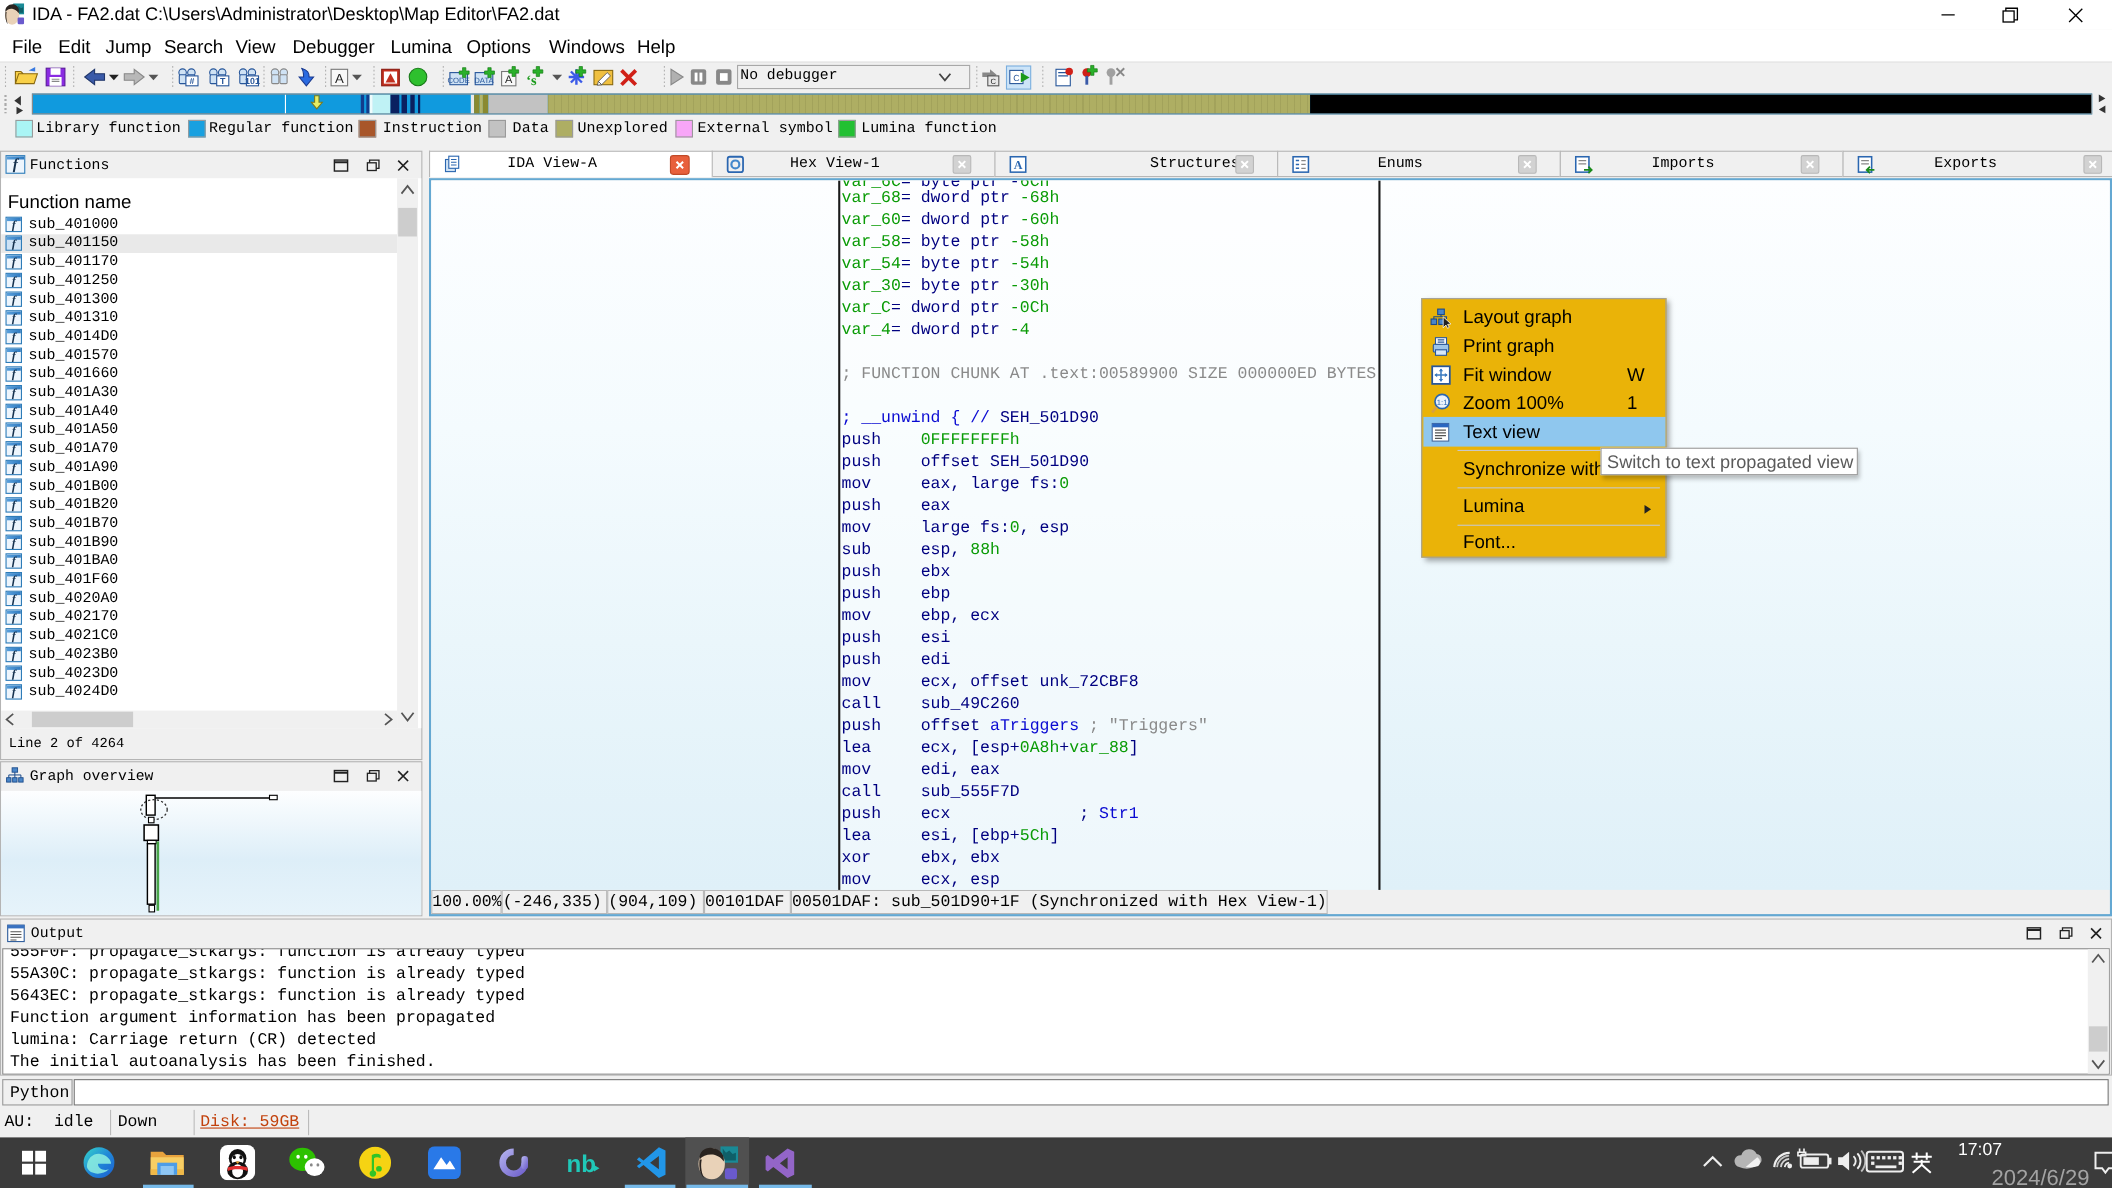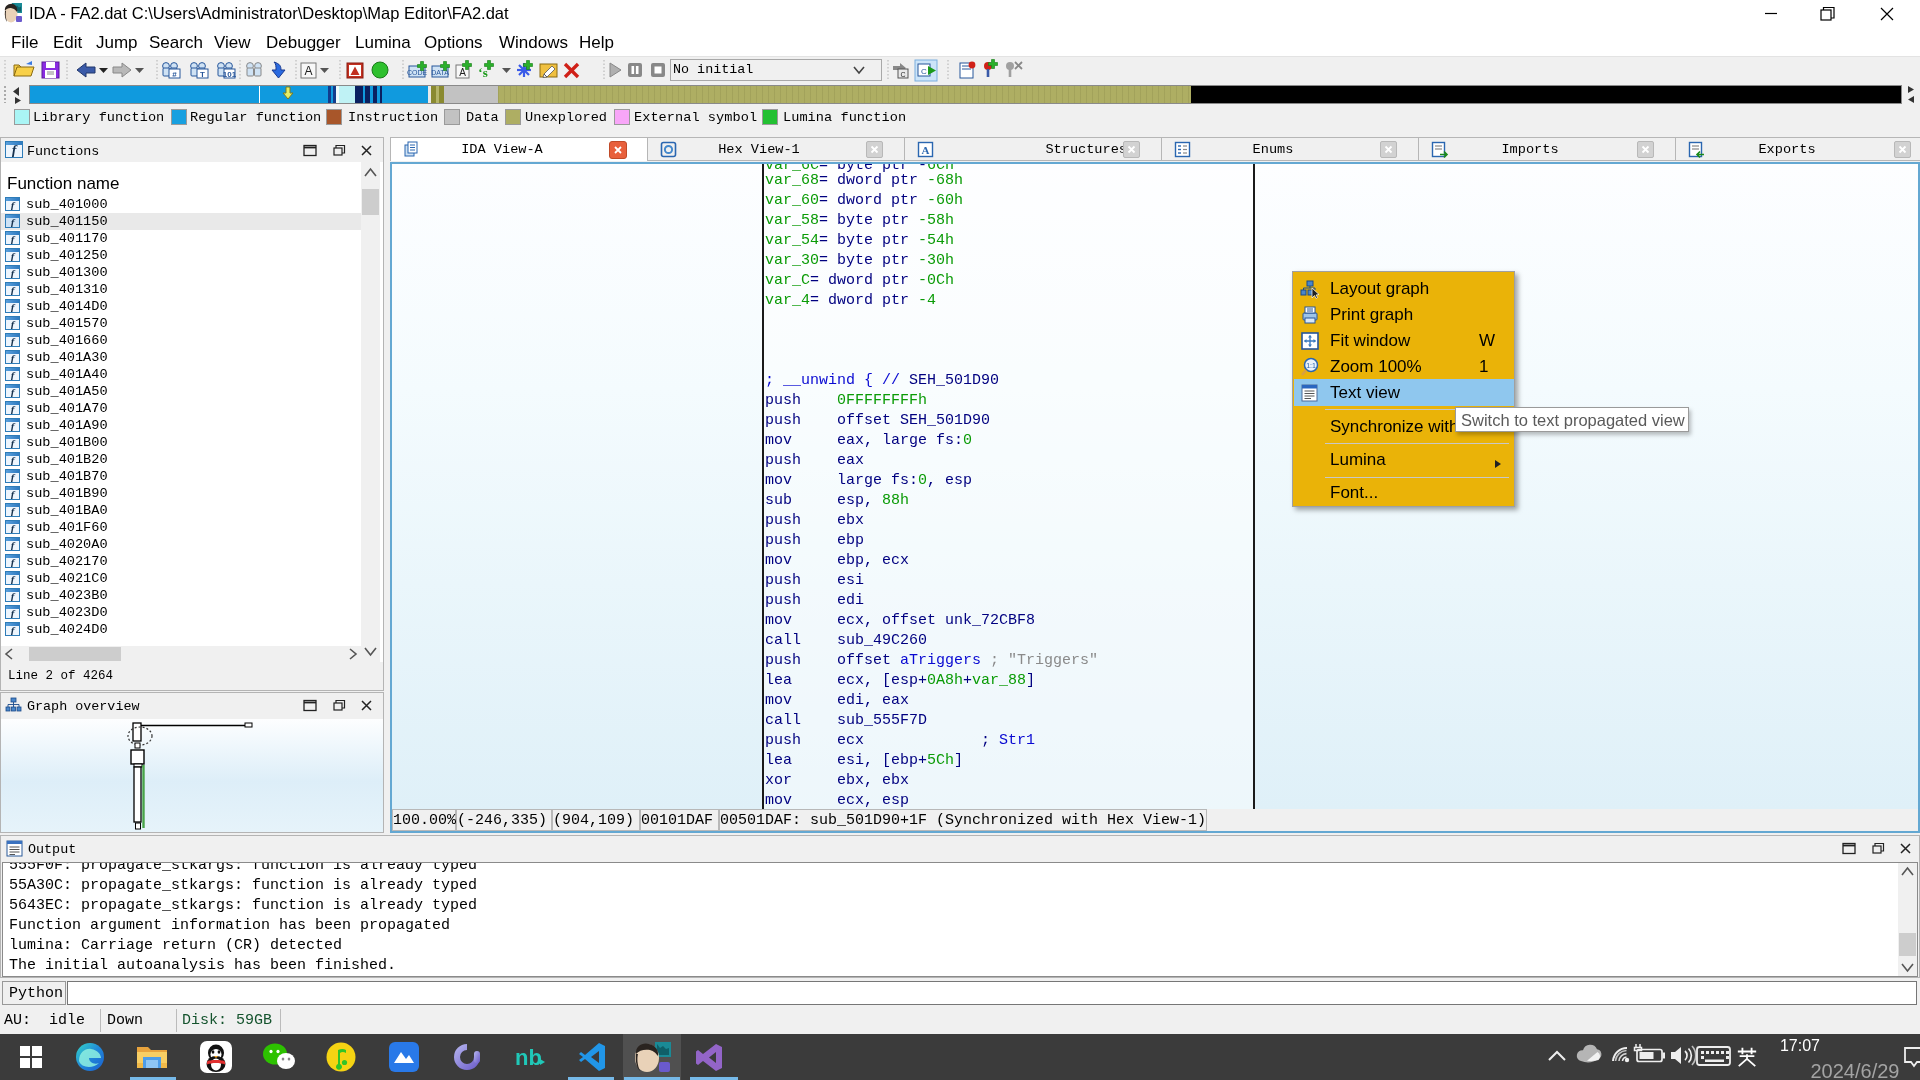--- a/index.html
+++ b/index.html
@@ -150,21 +150,21 @@
       <circle cx="972" cy="9" r="3.4" fill="#d02018"></circle>
       <circle cx="988" cy="10" r="4" fill="#d02018"></circle>
       <rect x="986.7" y="13" width="2.6" height="8" fill="#3a5aa8"></rect>
       <path d="M 996 8 h 3 v 3 h 3 v 3 h -3 v 3 h -3 v -3 h -3 v -3 h 3 Z" fill="#2ab02a" stroke="#117a11" stroke-width="0.6" transform="translate(-4.5,-4.5)"></path>
       <circle cx="1010" cy="10" r="4" fill="#a0a0a0"></circle>
       <rect x="1008.7" y="13" width="2.6" height="8" fill="#a0a0a0"></rect>
       <path d="M 1015 6 L 1022 13 M 1022 6 L 1015 13" stroke="#888" stroke-width="1.8"></path>
     </svg></div>
 
 <div class="abs" style="left:670px;top:59px;width:212px;height:22px;background:#f0f0f0;border:1px solid #a8a8a8;"></div>
-<div class="abs m8" style="left:673px;top:62px;color:#000;">No initial</div>
+<div class="abs m8" style="left:673px;top:62px;color:#000;">No debugger</div>
 <svg class="abs" style="left:852px;top:64px;width:16px;height:12px">
     <path d="M 2 3 L 7 9 L 12 3" fill="none" stroke="#444" stroke-width="1.6"></path>
   </svg>
 
 <div class="abs" style="left:0;top:84px;width:1920px;height:23px;background:#f0f0f0;"></div>
 <div class="abs" style="left:4px;top:86px;width:2px;height:17px;background-image:repeating-linear-gradient(180deg,#aaa 0 2px,transparent 2px 4px);"></div>
 <svg class="abs" style="left:8px;top:85px;width:18px;height:19px" viewBox="0 0 18 19">
   <path d="M 11 2 L 5 6.5 L 11 11 Z" fill="#333"></path>
   <path d="M 7 12 L 13 15.5 L 7 19 Z" fill="#333"></path>
 </svg>
@@ -471,20 +471,21 @@
     <div class="abs" style="left: 861px; top: 0px; width: 2px; height: 645px; background: rgb(26, 26, 26);"></div>
     <div class="abs" style="left: 372px; top: 0px; width: 489px; height: 645px; background: rgba(255, 255, 255, 0.45);"></div>
     <div class="abs" style="left: 373px; top: -8px; white-space: pre; font-family: &quot;Liberation Mono&quot;, monospace; font-size: 15px; line-height: 20px; height: 20px;"><span class="gn">var_6C</span><span class="nv">= byte ptr -</span><span class="gn">6Ch</span></div>
     <div class="abs" style="left: 373px; top: 7px; white-space: pre; font-family: &quot;Liberation Mono&quot;, monospace; font-size: 15px; line-height: 20px; height: 20px;"><span class="gn">var_68</span><span class="nv">= dword ptr </span><span class="gn">-68h</span></div>
     <div class="abs" style="left: 373px; top: 27px; white-space: pre; font-family: &quot;Liberation Mono&quot;, monospace; font-size: 15px; line-height: 20px; height: 20px;"><span class="gn">var_60</span><span class="nv">= dword ptr </span><span class="gn">-60h</span></div>
     <div class="abs" style="left: 373px; top: 47px; white-space: pre; font-family: &quot;Liberation Mono&quot;, monospace; font-size: 15px; line-height: 20px; height: 20px;"><span class="gn">var_58</span><span class="nv">= byte ptr </span><span class="gn">-58h</span></div>
     <div class="abs" style="left: 373px; top: 67px; white-space: pre; font-family: &quot;Liberation Mono&quot;, monospace; font-size: 15px; line-height: 20px; height: 20px;"><span class="gn">var_54</span><span class="nv">= byte ptr </span><span class="gn">-54h</span></div>
     <div class="abs" style="left: 373px; top: 87px; white-space: pre; font-family: &quot;Liberation Mono&quot;, monospace; font-size: 15px; line-height: 20px; height: 20px;"><span class="gn">var_30</span><span class="nv">= byte ptr </span><span class="gn">-30h</span></div>
     <div class="abs" style="left: 373px; top: 107px; white-space: pre; font-family: &quot;Liberation Mono&quot;, monospace; font-size: 15px; line-height: 20px; height: 20px;"><span class="gn">var_C</span><span class="nv">= dword ptr </span><span class="gn">-0Ch</span></div>
     <div class="abs" style="left: 373px; top: 127px; white-space: pre; font-family: &quot;Liberation Mono&quot;, monospace; font-size: 15px; line-height: 20px; height: 20px;"><span class="gn">var_4</span><span class="nv">= dword ptr </span><span class="gn">-4</span></div>
+    <div class="abs" style="left: 373px; top: 167px; white-space: pre; font-family: &quot;Liberation Mono&quot;, monospace; font-size: 15px; line-height: 20px; height: 20px;"><span class="gy">; FUNCTION CHUNK AT .text:00589900 SIZE 000000ED BYTES</span></div>
     <div class="abs" style="left: 373px; top: 207px; white-space: pre; font-family: &quot;Liberation Mono&quot;, monospace; font-size: 15px; line-height: 20px; height: 20px;"><span class="bl">; __unwind { // </span><span class="nv">SEH_501D90</span></div>
     <div class="abs" style="left: 373px; top: 227px; white-space: pre; font-family: &quot;Liberation Mono&quot;, monospace; font-size: 15px; line-height: 20px; height: 20px;"><span class="nv">push    </span><span class="gn">0FFFFFFFFh</span></div>
     <div class="abs" style="left: 373px; top: 247px; white-space: pre; font-family: &quot;Liberation Mono&quot;, monospace; font-size: 15px; line-height: 20px; height: 20px;"><span class="nv">push    offset SEH_501D90</span></div>
     <div class="abs" style="left: 373px; top: 267px; white-space: pre; font-family: &quot;Liberation Mono&quot;, monospace; font-size: 15px; line-height: 20px; height: 20px;"><span class="nv">mov     eax, large fs:</span><span class="gn">0</span></div>
     <div class="abs" style="left: 373px; top: 287px; white-space: pre; font-family: &quot;Liberation Mono&quot;, monospace; font-size: 15px; line-height: 20px; height: 20px;"><span class="nv">push    eax</span></div>
     <div class="abs" style="left: 373px; top: 307px; white-space: pre; font-family: &quot;Liberation Mono&quot;, monospace; font-size: 15px; line-height: 20px; height: 20px;"><span class="nv">mov     large fs:</span><span class="gn">0</span><span class="nv">, esp</span></div>
     <div class="abs" style="left: 373px; top: 327px; white-space: pre; font-family: &quot;Liberation Mono&quot;, monospace; font-size: 15px; line-height: 20px; height: 20px;"><span class="nv">sub     esp, </span><span class="gn">88h</span></div>
     <div class="abs" style="left: 373px; top: 347px; white-space: pre; font-family: &quot;Liberation Mono&quot;, monospace; font-size: 15px; line-height: 20px; height: 20px;"><span class="nv">push    ebx</span></div>
     <div class="abs" style="left: 373px; top: 367px; white-space: pre; font-family: &quot;Liberation Mono&quot;, monospace; font-size: 15px; line-height: 20px; height: 20px;"><span class="nv">push    ebp</span></div>
     <div class="abs" style="left: 373px; top: 387px; white-space: pre; font-family: &quot;Liberation Mono&quot;, monospace; font-size: 15px; line-height: 20px; height: 20px;"><span class="nv">mov     ebp, ecx</span></div>
@@ -583,21 +584,21 @@
 </svg>
 
 <div class="abs" style="left:0;top:978px;width:1920px;height:28px;background:#f0f0f0;"></div>
 <div class="abs" style="left:2px;top:981px;width:64px;height:24px;background:#f0f0f0;border:1px solid #999;"></div>
 <div class="abs m9" style="left:9px;top:985px;color:#000;">Python</div>
 <div class="abs" style="left:67px;top:981px;width:1850px;height:24px;background:#fff;border:1px solid #767676;"></div>
 
 <div class="abs" style="left:0;top:1006px;width:1920px;height:28px;background:#f0f0f0;"></div>
 <div class="abs m9" style="left:4px;top:1012px;color:#000;white-space:pre;">AU:  idle</div>
 <div class="abs m9" style="left:107px;top:1012px;color:#000;">Down</div>
-<div class="abs m9" style="left:182px;top:1012px;color:#14532d;">Disk: 59GB</div>
+<div class="abs m9" style="left:182px;top:1012px;color:#c2410c;text-decoration:underline;">Disk: 59GB</div>
 <div class="abs" style="left:100px;top:1009px;width:1px;height:23px;background:#bbb;"></div>
 <div class="abs" style="left:176px;top:1009px;width:1px;height:23px;background:#bbb;"></div>
 <div class="abs" style="left:280px;top:1009px;width:1px;height:23px;background:#bbb;"></div>
 
 <div class="abs" id="taskbar" style="left:0;top:1034px;width:1920px;height:46px;background:#3b3b3b;">
     <div class="abs" style="left: 20px; top: 12px; width: 22px; height: 22px;"><svg width="22" height="22" viewBox="0 0 22 22">
         <rect x="0" y="0" width="10" height="10" fill="#fff"></rect>
         <rect x="12" y="0" width="10" height="10" fill="#fff"></rect>
         <rect x="0" y="12" width="10" height="10" fill="#fff"></rect>
         <rect x="12" y="12" width="10" height="10" fill="#fff"></rect>

